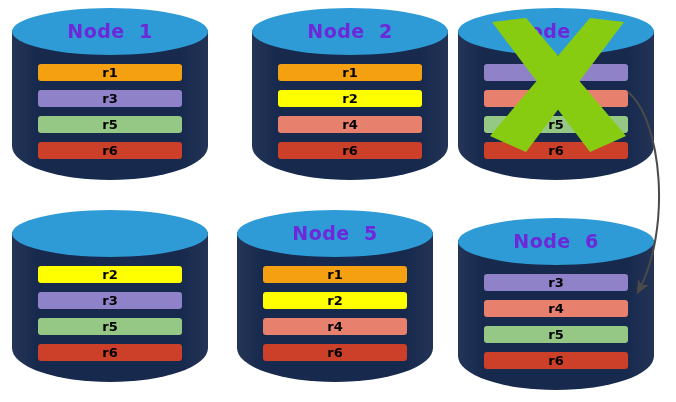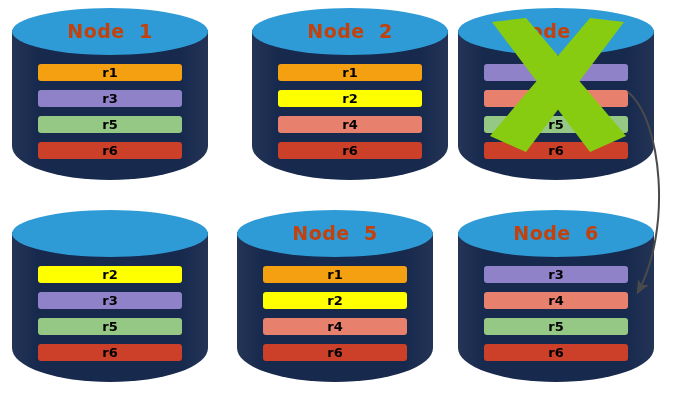--- a/index.html
+++ b/index.html
@@ -62,21 +62,21 @@
     background: #2e9bd6;
     border-radius: 50%;
     z-index: 2;
   }
   .node-label {
     position: absolute;
     left: 0;
     top: 12px;
     width: 196px;
     text-align: center;
-    color: #c2410c;
+    color: #6d28d9;
     font-size: 19px;
     font-weight: bold;
     letter-spacing: 0.5px;
     z-index: 3;
     white-space: pre;
   }
 
   .rows {
     position: absolute;
     left: 26px;
@@ -177,21 +177,21 @@
     <div class="cyl-top"></div>
     <div class="node-label">Node  5</div>
     <div class="rows">
       <div class="row" style="background: rgb(245, 160, 16);">r1</div>
       <div class="row" style="background: rgb(255, 255, 0);">r2</div>
       <div class="row" style="background: rgb(232, 128, 110);">r4</div>
       <div class="row" style="background: rgb(204, 63, 40);">r6</div>
     </div>
   </div>
 
-  <div class="node" style="left:458px; top:210px;">
+  <div class="node" style="left:458px; top:218px;">
     <div class="cyl-body"></div>
     <div class="cyl-top"></div>
     <div class="node-label">Node  6</div>
     <div class="rows">
       <div class="row" style="background: rgb(143, 130, 200);">r3</div>
       <div class="row" style="background: rgb(232, 128, 110);">r4</div>
       <div class="row" style="background: rgb(149, 199, 133);">r5</div>
       <div class="row" style="background: rgb(204, 63, 40);">r6</div>
     </div>
   </div>

